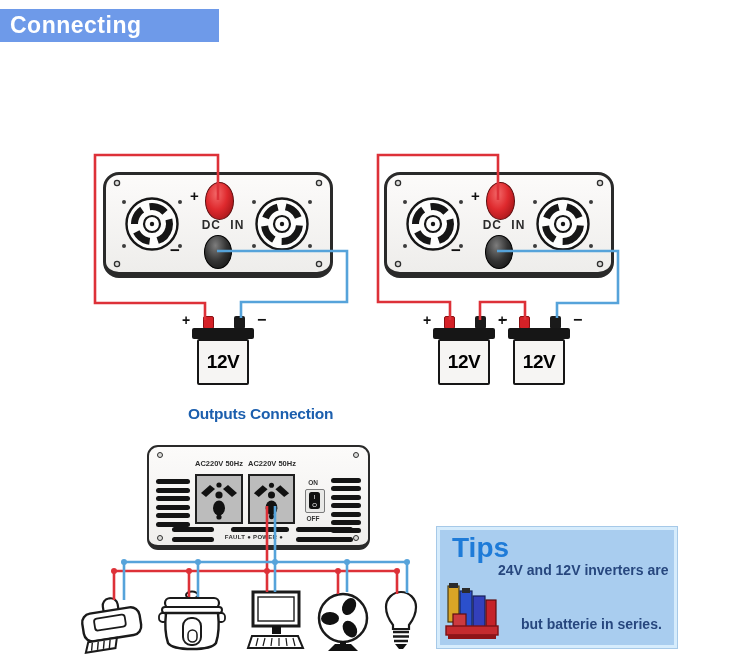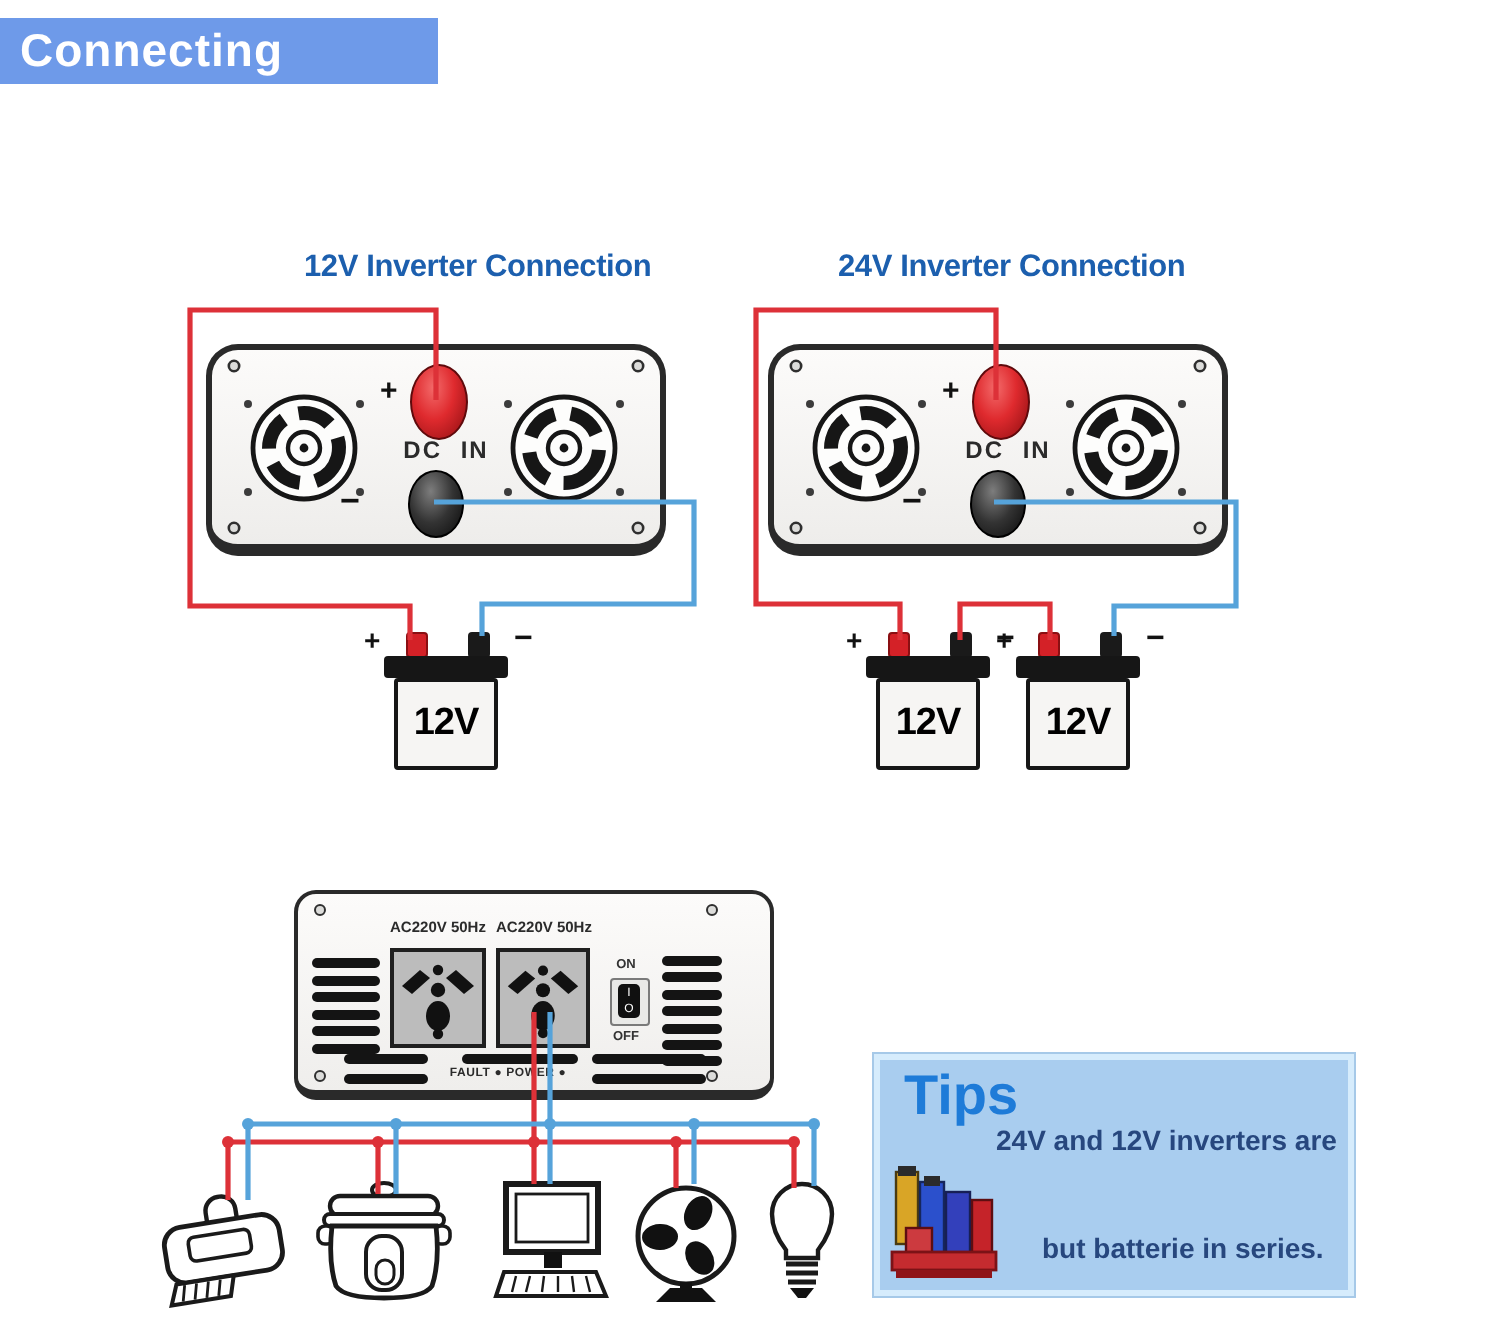--- a/index.html
+++ b/index.html
@@ -36,21 +36,21 @@
   .bat-term-black{left:42px;background:#1a1a1a;}
   .bat-bar{position:absolute;left:0;top:13px;width:62px;height:11px;background:#161616;border-radius:2px;}
   .bat-body{position:absolute;left:5px;top:24px;width:52px;height:46px;background:#f6f5f3;
             border:2.5px solid #161616;border-radius:2px;box-sizing:border-box;
             display:flex;align-items:center;justify-content:center;
             font-size:19px;font-weight:bold;color:#000000;letter-spacing:-.5px;}
   .bat-plus{position:absolute;left:-10px;top:-3px;font-size:14px;font-weight:bold;color:#111;}
   .bat-minus{position:absolute;left:65px;top:-4px;font-size:16px;font-weight:bold;color:#111;}
 
   
-  .outpanel{width:240px;height:105px;background:linear-gradient(180deg,#fcfbfa,#efeeec);
+  .outpanel{width:223px;height:105px;background:linear-gradient(180deg,#fcfbfa,#efeeec);
             border:2.5px solid #2a2a2a;border-bottom-width:5px;border-radius:11px;box-sizing:border-box;}
   .sock-label{position:absolute;top:12px;width:60px;text-align:center;font-size:7.5px;
               font-weight:bold;color:#2b2b2b;white-space:nowrap;}
   .socket{position:absolute;top:27px;height:50px;background:#bcbcbc;border:2px solid #1f1f1f;
           box-sizing:border-box;}
   .vent{position:absolute;background:#141414;border-radius:2.5px;height:5px;}
   .sw-frame{position:absolute;left:156px;top:42px;width:20px;height:24px;background:#e9e9e7;
             border:1.5px solid #7a7a7a;border-radius:2px;box-sizing:border-box;}
   .sw-rocker{position:absolute;left:3px;top:2px;width:11px;height:17px;background:#101010;border-radius:2.5px;
              color:#fff;font-size:6px;line-height:1.4;text-align:center;padding-top:1px;box-sizing:border-box;}
@@ -68,22 +68,21 @@
 
   .overlay{left:0;top:0;pointer-events:none;z-index:50;}
 </style>
 </head>
 <body>
 
 <div id="canvas">
 
   <div class="abs header">Connecting Diagram</div>
 
-  <div class="abs sec-title" style="left:152px;top:125px;">12V Inverter Connection</div>
-  <div class="abs sec-title" style="left:419px;top:125px;">24V Inverter Connection</div>
+  <div class="abs sec-title" style="left:188px;top:405px;">Outputs Connection</div>
 
   <div class="abs inverter" style="left:103px;top:172px;">
     <svg class="inv-art" width="224" height="97" viewBox="0 0 224 97">
       <g>
         <circle cx="46" cy="49" r="25.5" fill="#fdfdfc" stroke="#161616" stroke-width="2.4"></circle>
         <circle cx="46" cy="49" r="17.5" fill="none" stroke="#161616" stroke-width="7" stroke-dasharray="17 8" transform="rotate(15 46 49)"></circle>
         <circle cx="46" cy="49" r="8" fill="none" stroke="#161616" stroke-width="2.2"></circle>
         <circle cx="46" cy="49" r="2.2" fill="#161616"></circle>
         <circle cx="18" cy="27" r="2" fill="#3c3c3c"></circle>
           <circle cx="74" cy="27" r="2" fill="#3c3c3c"></circle>

